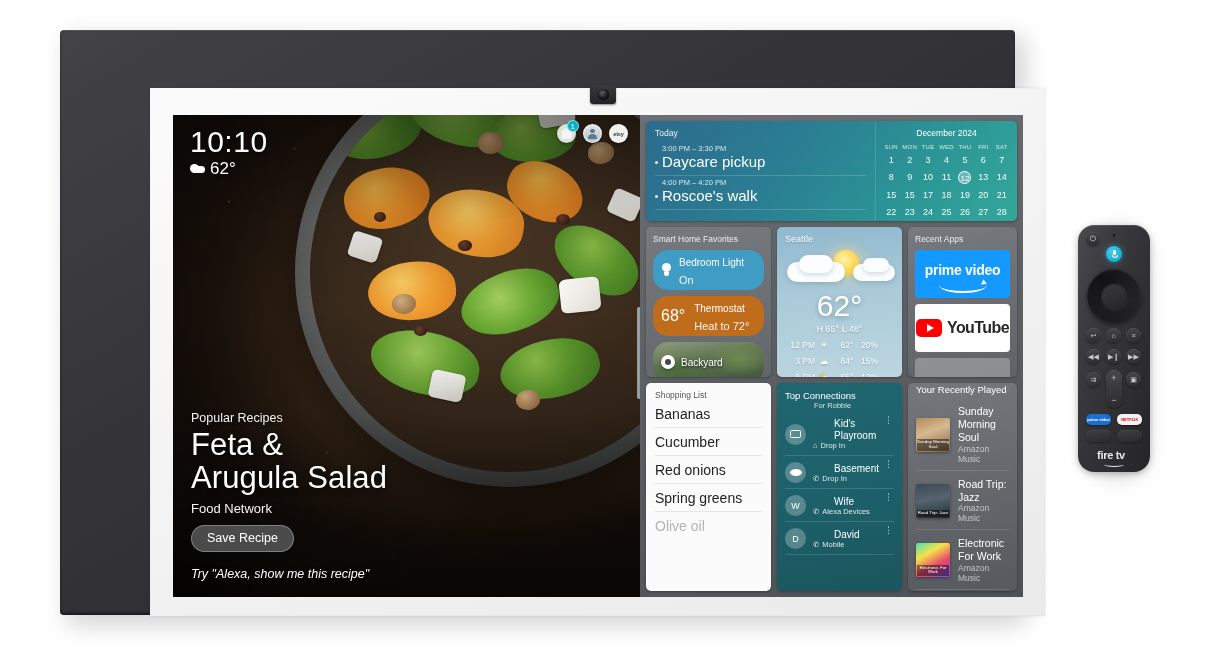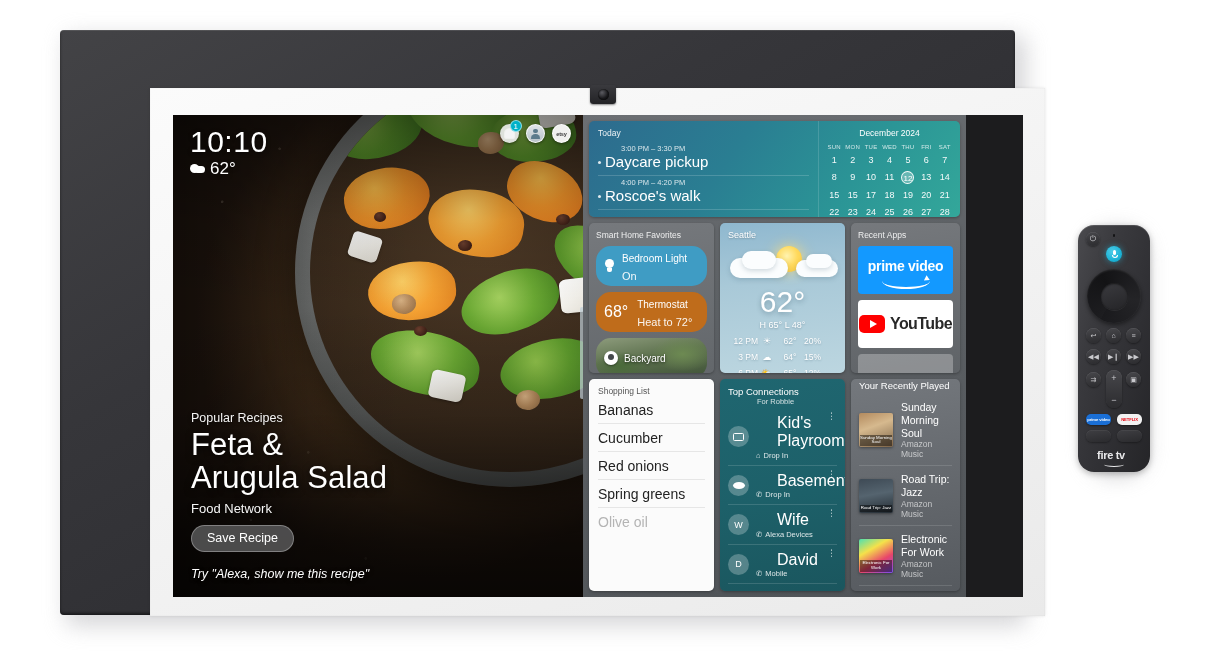--- a/index.html
+++ b/index.html
@@ -46,21 +46,21 @@
   
   #screen {
     position: absolute; left: 113px; top: 85px;
     width: 850px; height: 482px;
     display: flex; overflow: hidden;
     background: #1c1c1e;
   }
 
   
   #photo-panel {
-    position: relative; width: 410px; height: 482px;
+    position: relative; width: 467px; height: 482px;
     overflow: hidden;
     background:
       radial-gradient(ellipse 58% 52% at 64% 44%, #7b5c32 0%, #5a3f22 34%, #3a2817 62%, #241810 100%),
       linear-gradient(145deg,#3b2c20 0%, #2a1d14 45%, #1d140e 100%);
   }
   .speckle {
     position: absolute; inset: 0;
     background-image:
       radial-gradient(circle at 12% 18%, rgba(212,198,180,.30) 0 1px, transparent 1.6px),
       radial-gradient(circle at 26% 7%, rgba(212,198,180,.25) 0 1px, transparent 1.6px),
@@ -158,21 +158,21 @@
   .card { border-radius: 5px; overflow: hidden; position: relative;
           box-shadow: 0 1px 3px rgba(0,0,0,.3); }
   .card-title { font-size: 8.5px; color: rgba(255,255,255,.88); }
 
   
   #calendar-card { height: 152px; display: flex;
     background: linear-gradient(125deg,#2d6b8e 0%, #2a7e92 38%, #2b9596 70%, #33a79a 100%); }
   #agenda { flex: 1; padding: 7px 9px 5px; position: relative; }
   #agenda-today { font-size: 8.5px; color: rgba(255,255,255,.9); margin-bottom: 4px; }
   .event { border-bottom: 1px solid rgba(255,255,255,.17); padding: 2px 0 4px; }
-  .event-time { font-size: 7.5px; color: rgba(255,255,255,.82); margin-left: 23px; }
+  .event-time { font-size: 7.5px; color: rgba(255,255,255,.82); margin-left: 7px; }
   .event-title { font-size: 15px; color: #fff; line-height: 1.2; display: flex; align-items: center; gap: 4px; }
   .event-dot { width: 3px; height: 3px; border-radius: 50%; background: rgba(255,255,255,.85); flex: none; }
   #calendar-grid-wrap { width: 142px; padding: 7px 6px; border-left: 1px solid rgba(255,255,255,.14); }
   #calendar-month { text-align: center; font-size: 8.5px; color: #fff; margin-bottom: 6px; }
   #calendar-dow, .cal-week { display: grid; grid-template-columns: repeat(7,1fr); }
   #calendar-dow div { text-align: center; font-size: 6px; color: rgba(255,255,255,.78); letter-spacing: .2px; }
   .cal-week { margin-top: 4px; }
   .cal-day { text-align: center; font-size: 9px; color: rgba(255,255,255,.95); line-height: 13px; }
   .cal-day.today { position: relative; color: #fff; }
   .cal-day.today span { display: inline-block; width: 13px; height: 13px; line-height: 13px;
@@ -261,21 +261,21 @@
   
   #connections-card { width: 125px; padding: 7px 8px;
                       background: linear-gradient(170deg,#1f6670 0%, #1d6069 55%, #1a565e 100%); }
   #connections-title { font-size: 9.5px; color: #fff; }
   #connections-sub { font-size: 7.5px; color: rgba(255,255,255,.8); margin-bottom: 2px; padding-left: 29px; }
   .conn-row { display: flex; align-items: center; gap: 7px; padding: 6px 0 5px;
               border-bottom: 1px solid rgba(255,255,255,.14); position: relative; }
   .conn-avatar { width: 21px; height: 21px; border-radius: 50%; flex: none;
                  background: rgba(255,255,255,.26); display: flex; align-items: center;
                  justify-content: center; color: #fff; font-size: 9px; }
-  .conn-name { font-size: 16px; color: #fff; line-height: 1.15; padding-left: 21px; }
+  .conn-name { font-size: 10px; color: #fff; line-height: 1.15; padding-left: 21px; }
   .conn-meta { font-size: 7.5px; color: rgba(255,255,255,.85); display: flex; align-items: center; gap: 3px; }
   .conn-dots { position: absolute; right: 1px; top: 7px; color: rgba(255,255,255,.8);
                font-size: 9px; line-height: 3px; letter-spacing: 0; }
 
   
   #music-card { flex: 1; padding: 1px 8px;
                 background: linear-gradient(170deg,#74787d 0%, #63676c 55%, #565a5f 100%); }
   #music-title { font-size: 9.5px; color: #fff; margin-bottom: 3px; }
   .music-row { display: flex; align-items: center; gap: 8px; padding: 7px 0 6px;
                border-bottom: 1px solid rgba(255,255,255,.13); }

